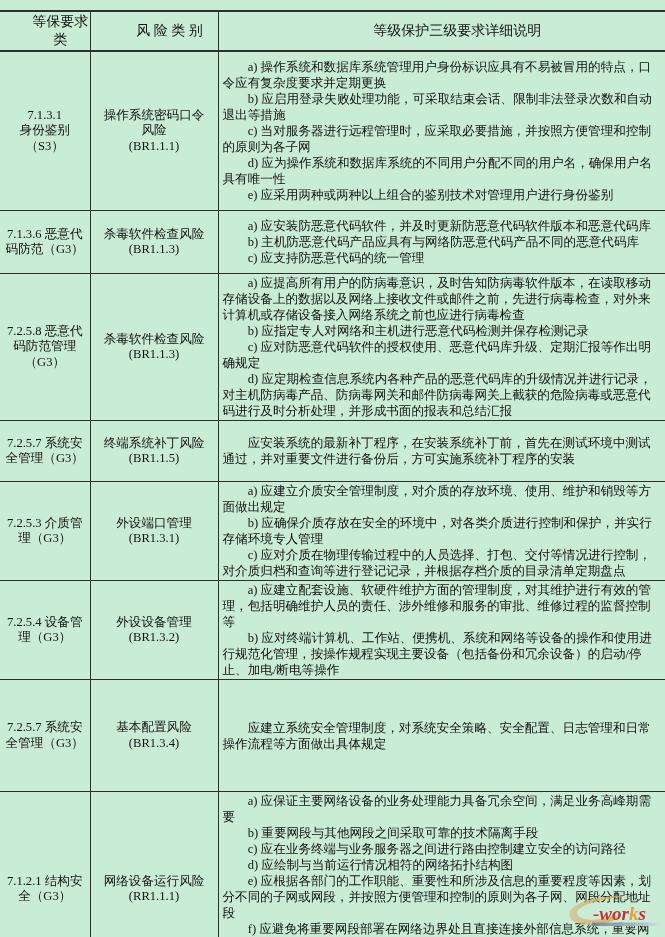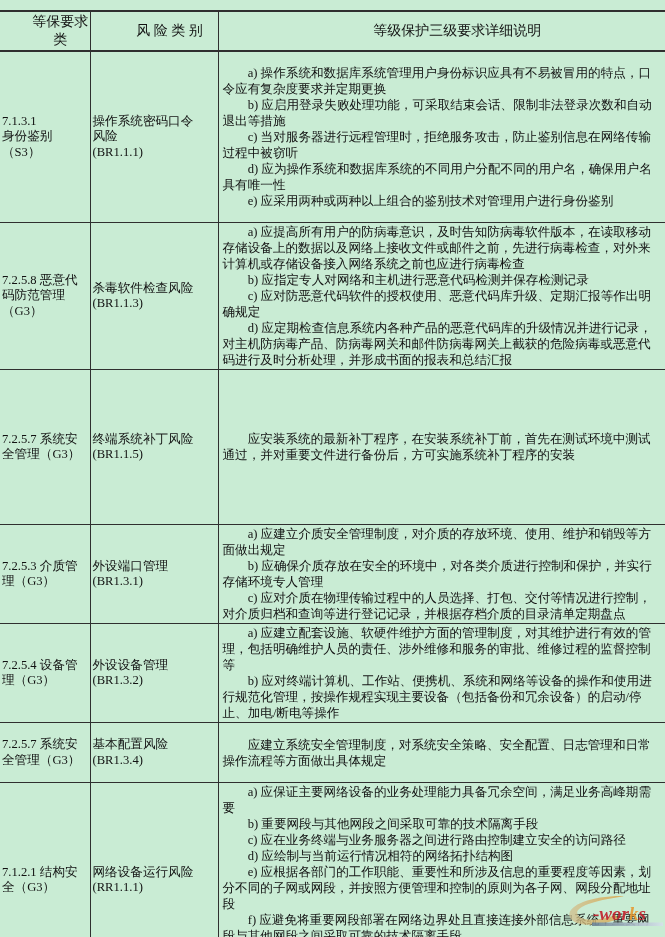--- a/index.html
+++ b/index.html
@@ -16,23 +16,23 @@
   }
   col.c1{width:90px;} col.c2{width:128px;} col.c3{width:447px;}
   th,td{border:1.5px solid #2f2f2f;}
   th:first-child,td:first-child{border-left:none;}
   th:last-child,td:last-child{border-right:none;}
   thead th{
     height:28px;font-weight:normal;font-size:14px;
     border-bottom:2px solid #2f2f2f;text-align:center;vertical-align:middle;padding-left:32px;
   }
   td.req,td.risk{
-    vertical-align:middle;
+    text-align:center;vertical-align:middle;
     font-size:12.6px;line-height:15.5px;white-space:pre-line;
-    padding:13px 2px;
+    padding:7px 2px;
   }
   td.details{
     vertical-align:middle;font-size:12.6px;line-height:16px;
     padding:1px 5px 1px 4px;
   }
   td.details p.detail{margin:0;text-indent:2em;}
   
   tbody tr:nth-child(1) td{height:144px;}
   tbody tr:nth-child(2) td{height:48px;}
   tbody tr:nth-child(3) td{height:128px;}
@@ -69,23 +69,34 @@
       <tr>
     <td class="req">7.1.3.1
 身份鉴别
 （S3）</td>
     <td class="risk">操作系统密码口令
 风险
 (BR1.1.1)</td>
     <td class="details">
           <p class="detail">a) 操作系统和数据库系统管理用户身份标识应具有不易被冒用的特点，口令应有复杂度要求并定期更换</p>
           <p class="detail">b) 应启用登录失败处理功能，可采取结束会话、限制非法登录次数和自动退出等措施</p>
-          <p class="detail">c) 当对服务器进行远程管理时，拒绝服务攻击，防止鉴别信息在网络传输过程中被窃听</p>
+          <p class="detail">c) 当对服务器进行远程管理时，应采取必要措施，并按照方便管理和控制的原则为各子网</p>
           <p class="detail">d) 应为操作系统和数据库系统的不同用户分配不同的用户名，确保用户名具有唯一性</p>
           <p class="detail">e) 应采用两种或两种以上组合的鉴别技术对管理用户进行身份鉴别</p>
+        </td>
+  </tr>
+      <tr>
+    <td class="req">7.1.3.6 恶意代
+码防范（G3）</td>
+    <td class="risk">杀毒软件检查风险
+(BR1.1.3)</td>
+    <td class="details">
+          <p class="detail">a) 应安装防恶意代码软件，并及时更新防恶意代码软件版本和恶意代码库</p>
+          <p class="detail">b) 主机防恶意代码产品应具有与网络防恶意代码产品不同的恶意代码库</p>
+          <p class="detail">c) 应支持防恶意代码的统一管理</p>
         </td>
   </tr>
       <tr>
     <td class="req">7.2.5.8 恶意代
 码防范管理
 （G3）</td>
     <td class="risk">杀毒软件检查风险
 (BR1.1.3)</td>
     <td class="details">
           <p class="detail">a) 应提高所有用户的防病毒意识，及时告知防病毒软件版本，在读取移动存储设备上的数据以及网络上接收文件或邮件之前，先进行病毒检查，对外来计算机或存储设备接入网络系统之前也应进行病毒检查</p>

